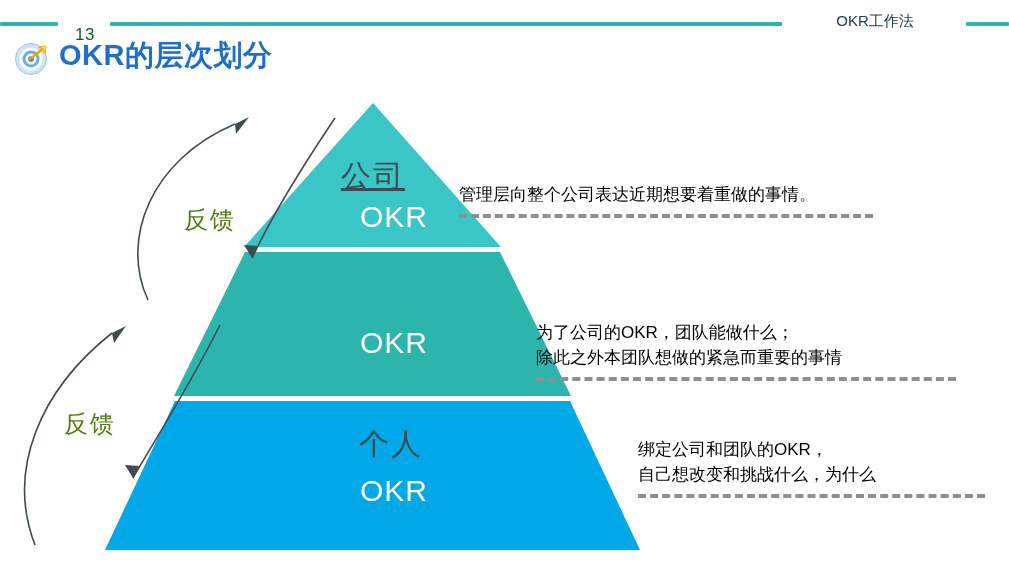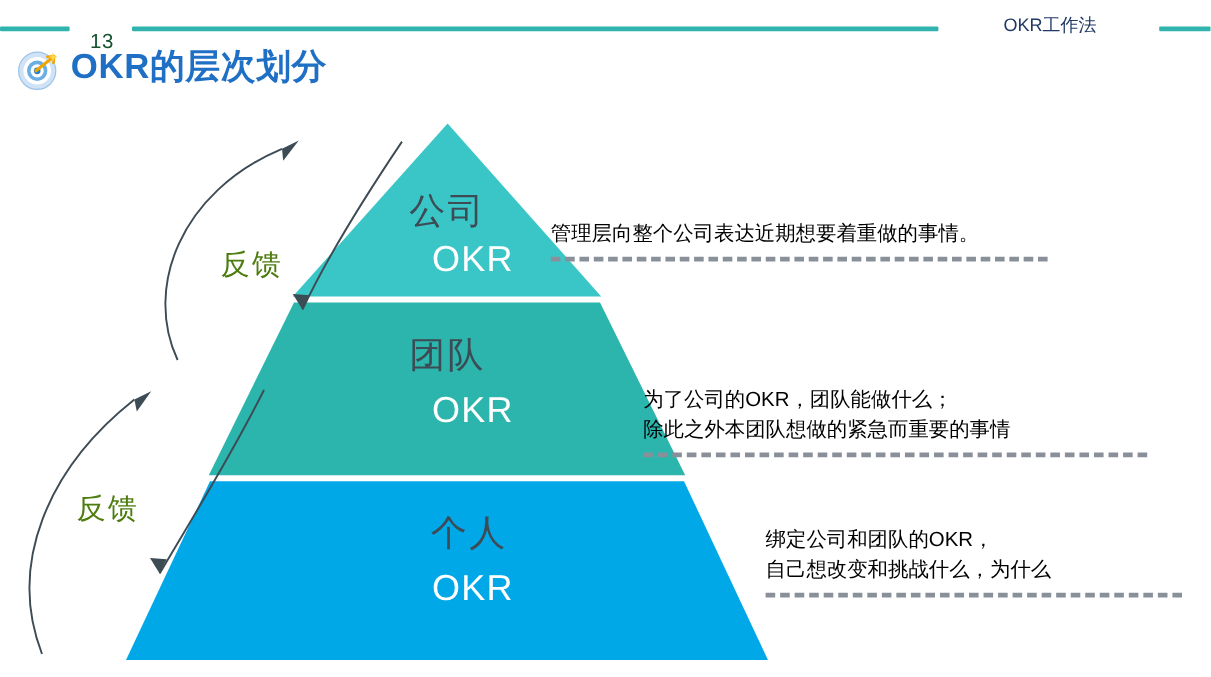--- a/index.html
+++ b/index.html
@@ -82,21 +82,21 @@
     letter-spacing: 2px;
   }
   .pyr-label-okr {
     position: absolute;
     text-align: right;
     font-size: 30px;
     color: #ffffff;
     white-space: nowrap;
     letter-spacing: 1px;
   }
-  #cn-1  { left: 318px; top: 156px; width: 110px; }
+  #cn-1  { left: 318px; top: 156px; width: 110px; text-decoration: underline; }
   #okr-1 { left: 318px; top: 200px; width: 110px; }
   #cn-2  { left: 318px; top: 276px; width: 110px; }
   #okr-2 { left: 318px; top: 326px; width: 110px; }
   #cn-3  { left: 336px; top: 424px; width: 110px; }
   #okr-3 { left: 318px; top: 474px; width: 110px; }
 
   
   .fb-label {
     position: absolute;
     font-size: 24px;
@@ -171,21 +171,20 @@
     <g fill="none" stroke="#3d4b55" stroke-width="1.6">
       <path d="M35,545 C6,470 40,390 112,333"></path>
       <path d="M220,325 C190,385 155,440 133,478"></path>
     </g>
     <polygon points="112,333 126,326 114,343" fill="#3d4b55"></polygon>
     <polygon points="133,478 125,465 139,466" fill="#3d4b55"></polygon>
   </svg>
 
   <div class="pyr-label-cn" id="cn-1">公司</div>
   <div class="pyr-label-okr" id="okr-1">OKR</div>
-  <div class="pyr-label-cn" id="cn-2">团队</div>
   <div class="pyr-label-okr" id="okr-2">OKR</div>
   <div class="pyr-label-cn" id="cn-3">个人</div>
   <div class="pyr-label-okr" id="okr-3">OKR</div>
 
   <div class="fb-label" id="fb-1">反馈</div>
   <div class="fb-label" id="fb-2">反馈</div>
 
   <div class="note" id="note-1">
     <div class="note-text">管理层向整个公司表达近期想要着重做的事情。</div>
     <div class="note-rule"></div>

